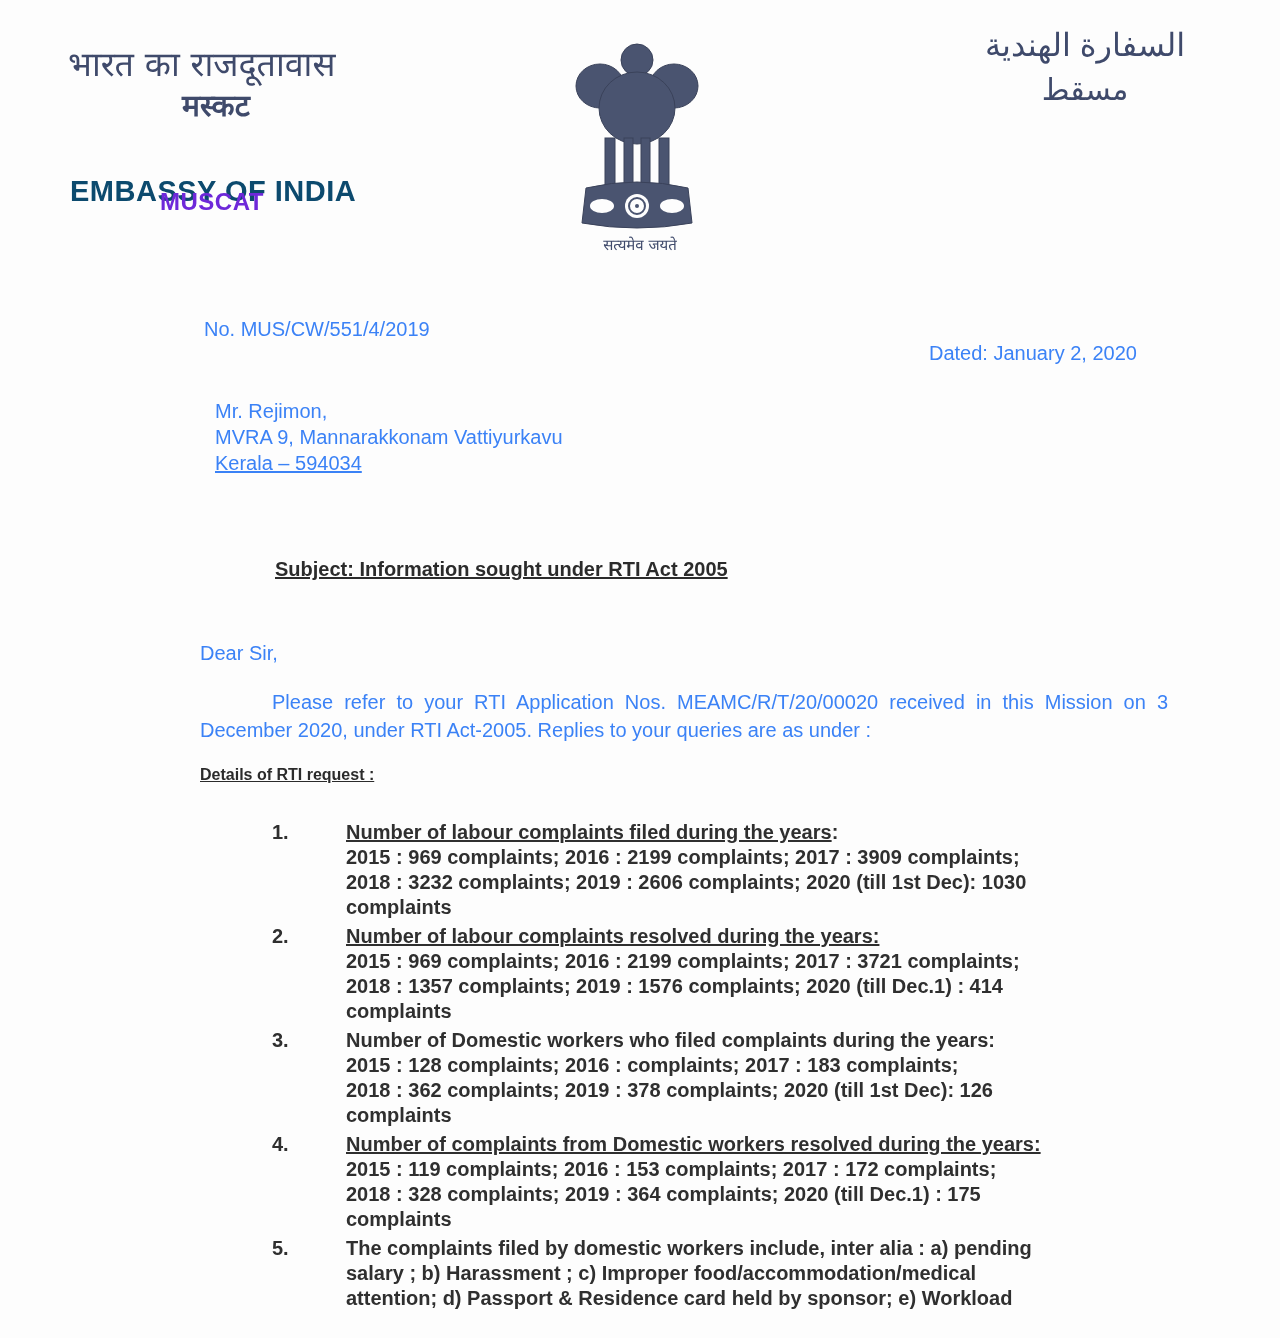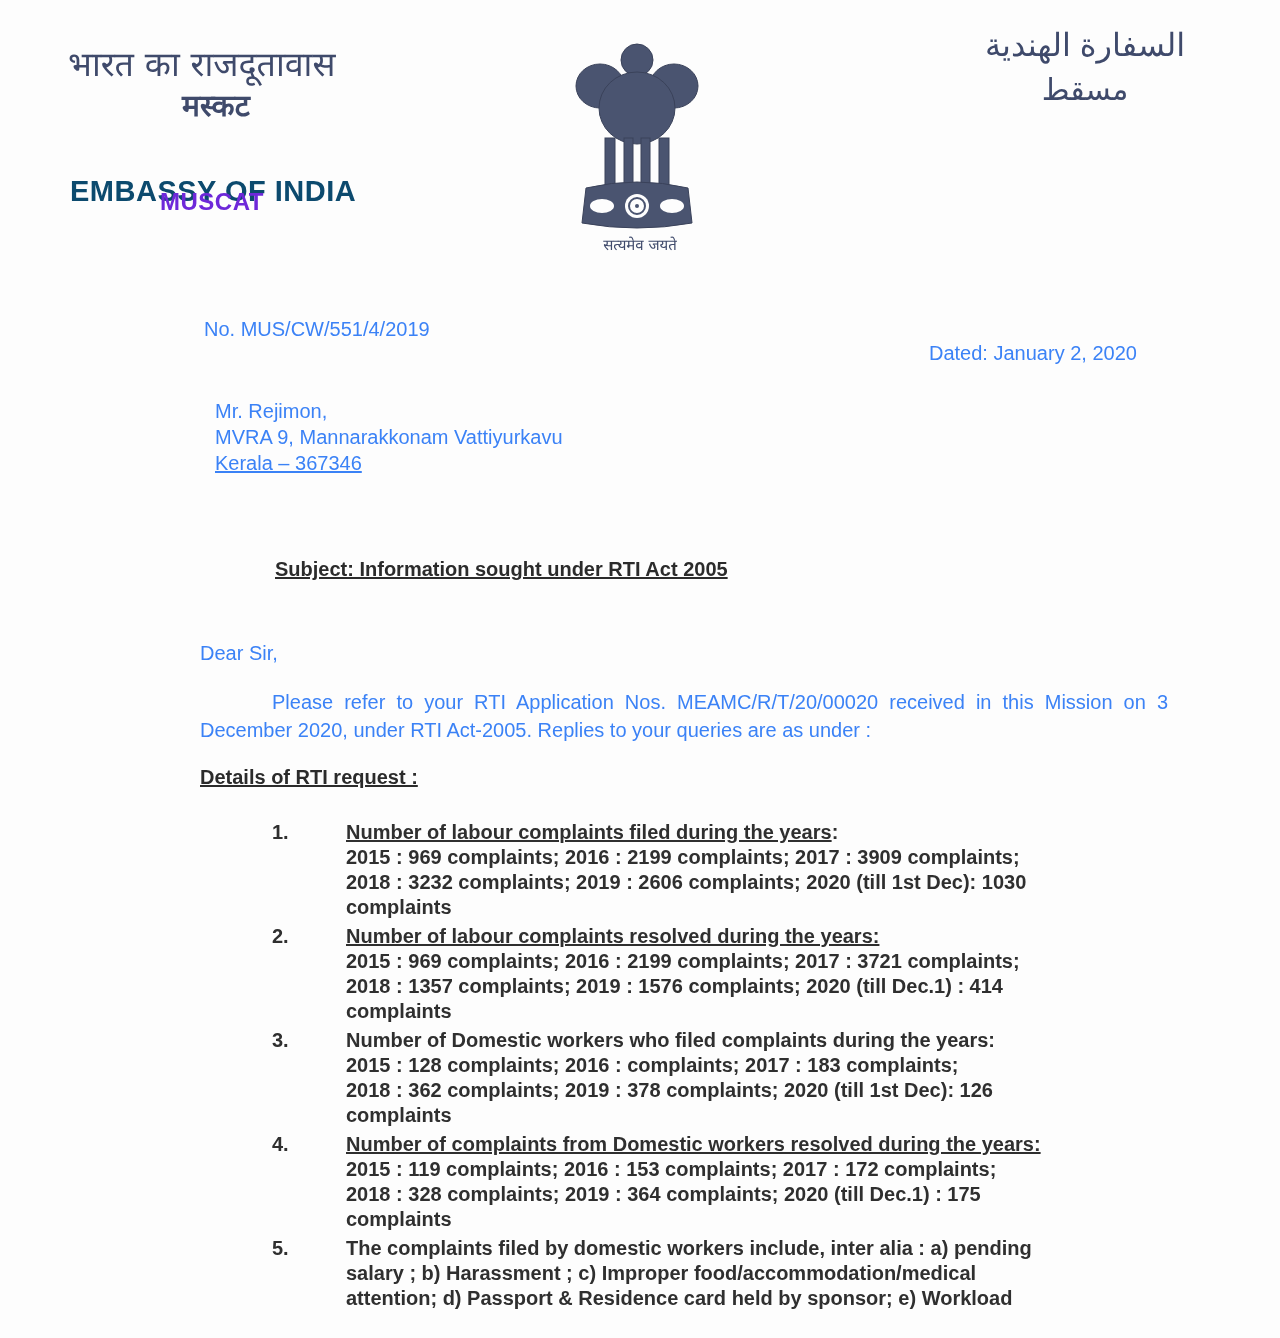--- a/index.html
+++ b/index.html
@@ -23,21 +23,21 @@
     .body-text { font-size: 20px; color: #3b82f6; }
     .ref-no { left: 204px; top: 318px; }
     .dated { left: 929px; top: 326px; margin-top: 16px; }
     .addr { left: 203px; top: 398px; line-height: 26px; margin-left: 12px; }
     .addr div { white-space: nowrap; }
     .u { text-decoration: underline; }
     .subject { left: 275px; top: 558px; font-weight: bold; text-decoration: underline; font-size: 20px; }
     .salutation { left: 200px; top: 608px; margin-top: 34px; }
     .para { left: 200px; top: 688px; width: 968px; line-height: 28px; text-align: justify; }
     .para .indent { display: inline-block; width: 72px; }
-    .details-h { left: 200px; top: 766px; font-weight: bold; text-decoration: underline; font-size: 20px; }
+    .details-h { left: 200px; top: 766px; font-weight: bold; text-decoration: underline; font-size: 16px; }
 
     .items { left: 270px; top: 820px; width: 880px; }
     .item { position: relative; padding-left: 76px; font-weight: bold; font-size: 20px; line-height: 25px; color: #2f2f2f; margin-bottom: 4px; font-family: "Liberation Sans Narrow", "Liberation Sans", sans-serif; }
     .item .num { position: absolute; left: 2px; top: 0; }
     .item .head-u { text-decoration: underline; }
     .item .line { white-space: nowrap; }
   </style>
 </head>
 <body>
 
@@ -76,21 +76,21 @@
   </svg>
 </div>
 <div class="abs motto">सत्यमेव जयते</div>
 
 <div class="abs body-text ref-no">No. MUS/CW/551/4/2019</div>
 <div class="abs body-text dated">Dated: January 2, 2020</div>
 
 <div class="abs body-text addr">
   <div>Mr. Rejimon,</div>
   <div>MVRA 9, Mannarakkonam Vattiyurkavu</div>
-  <div class="u">Kerala – 367346</div>
+  <div class="u">Kerala – 594034</div>
 </div>
 
 <div class="abs subject">Subject: Information sought under RTI Act 2005</div>
 <div class="abs body-text salutation">Dear Sir,</div>
 
 <div class="abs body-text para">
   <span class="indent"></span><span>Please refer to your RTI Application Nos. MEAMC/R/T/20/00020 received in this Mission on 3 December 2020, under RTI Act-2005. Replies to your queries are as under :</span>
 </div>
 
 <div class="abs details-h">Details of RTI  request :</div>

